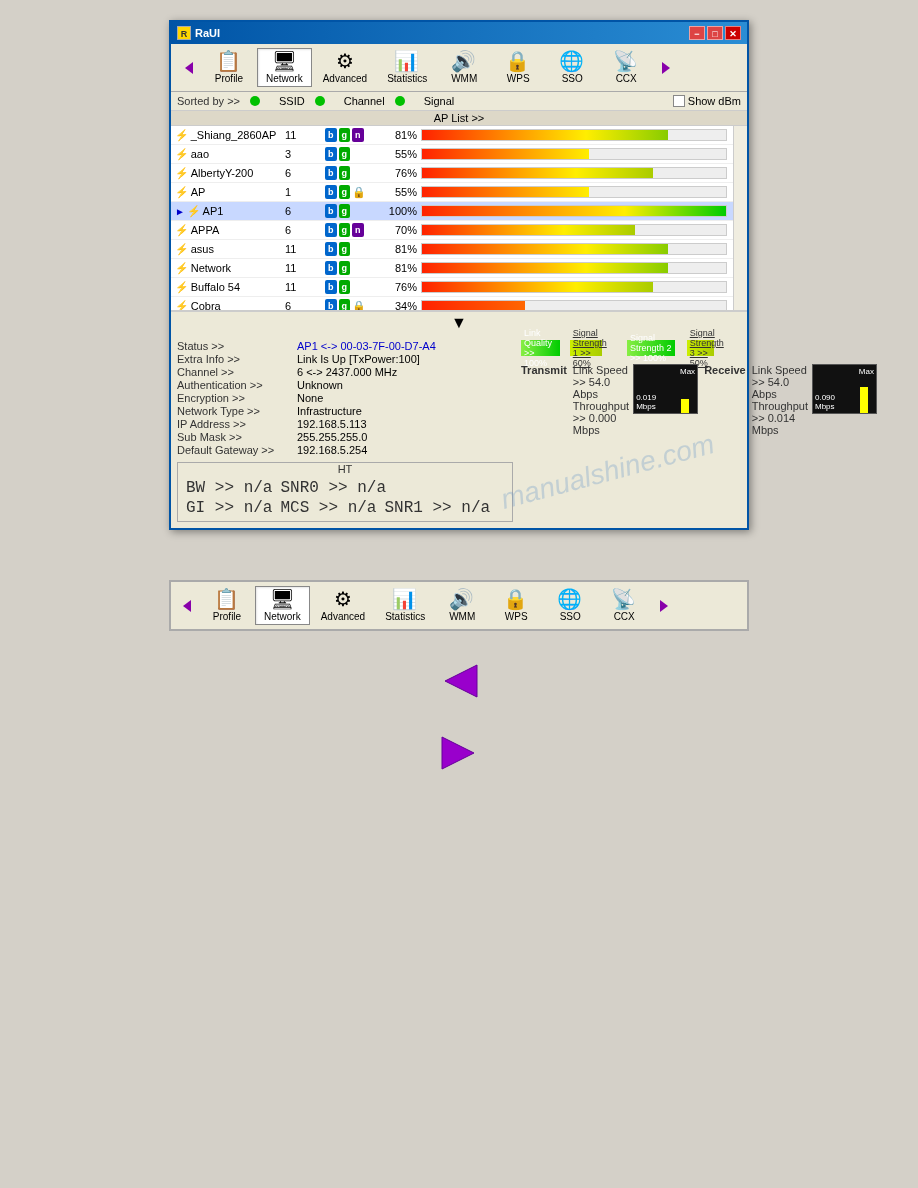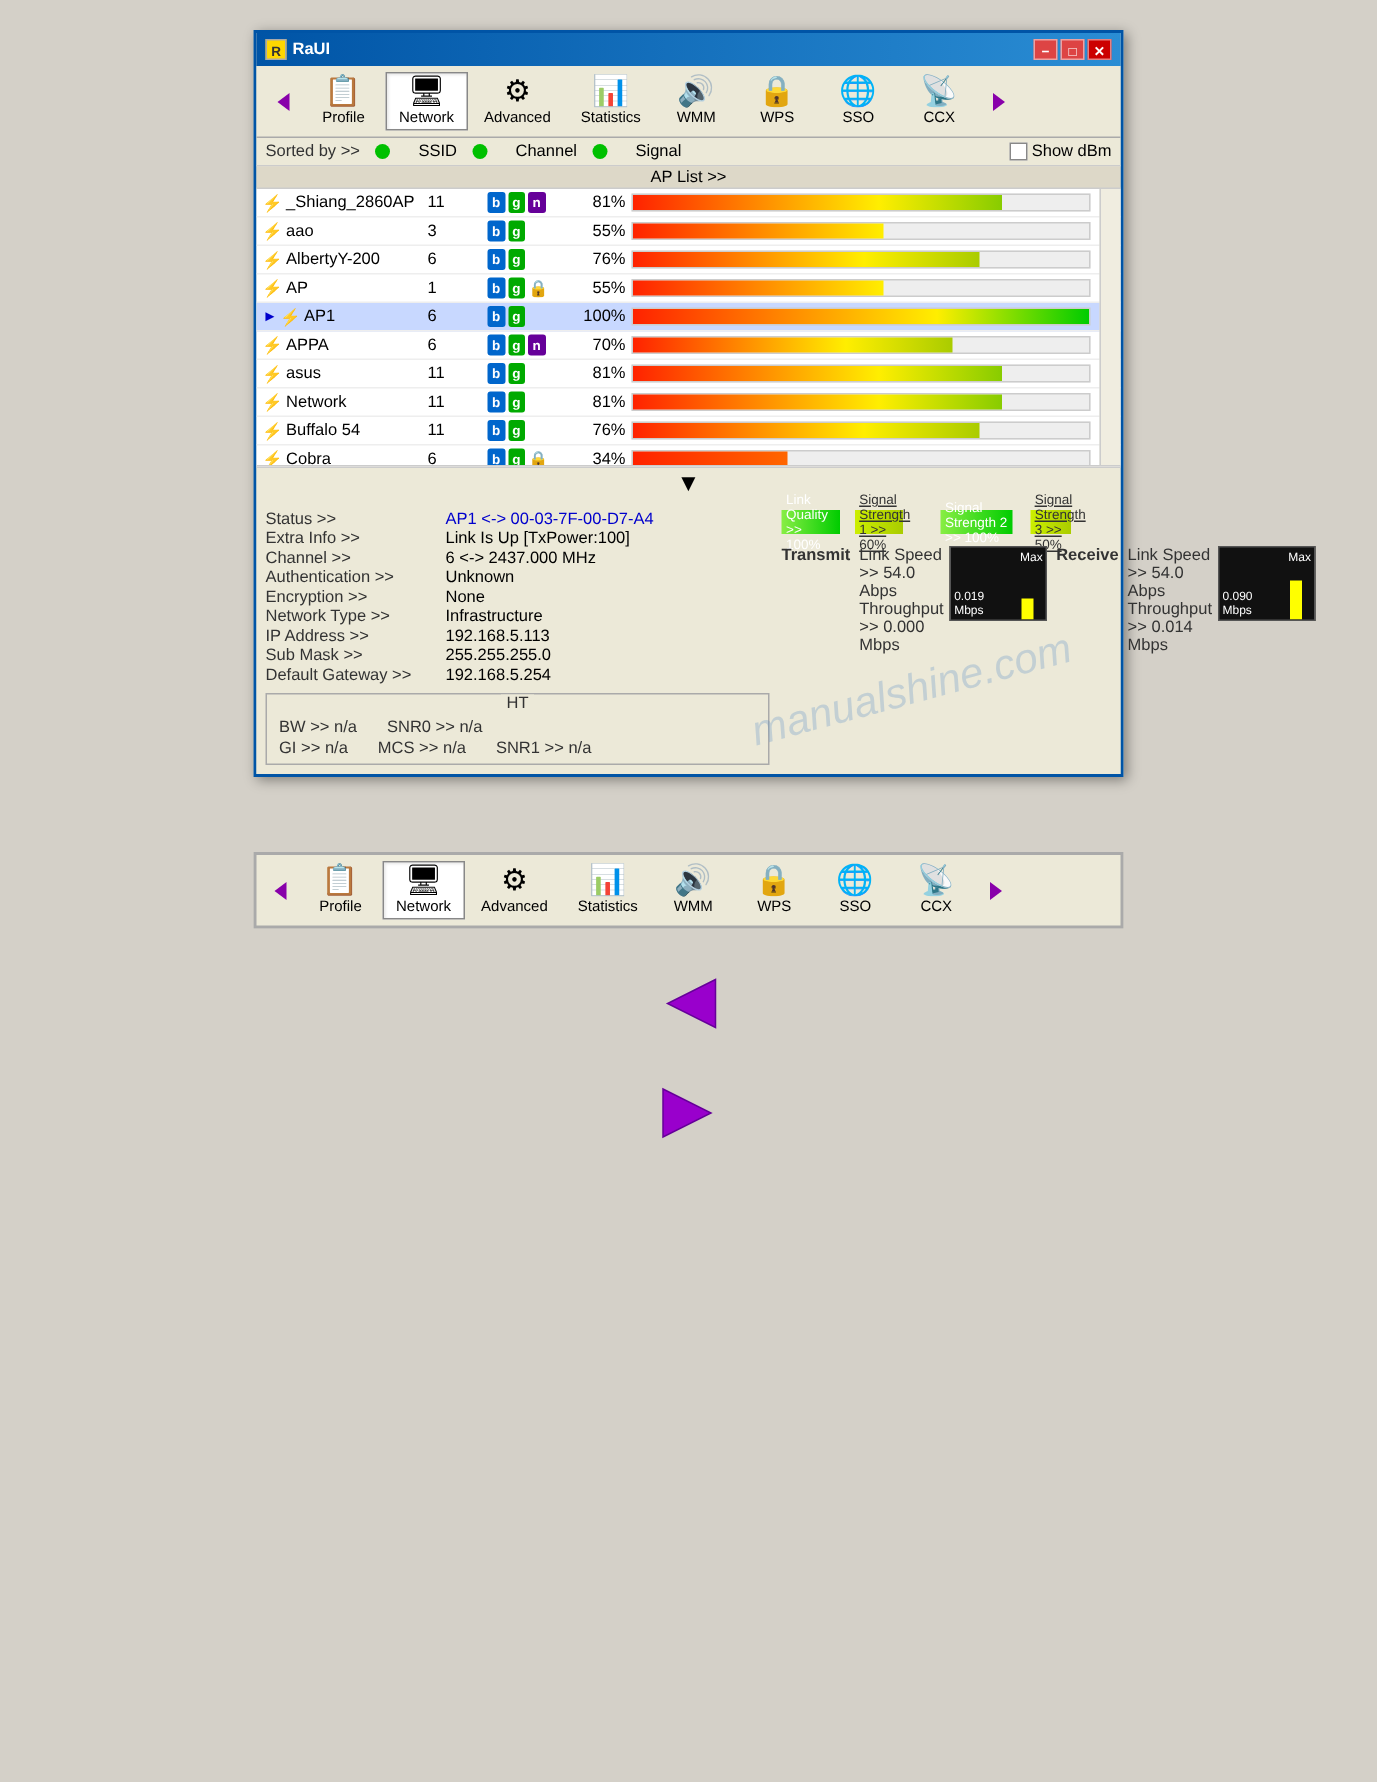--- a/index.html
+++ b/index.html
@@ -302,22 +302,23 @@
     .ht-title {
       background: #ece9d8;
       padding: 0 4px;
       margin: -4px auto 4px auto;
       text-align: center;
       width: fit-content;
       font-size: 11px;
     }
     .ht-row {
       display: flex;
-      gap: 20px;
-      font-size: 11px;
+      gap: 8px;
+      font-size: 16px;
+      font-family: Liberation Mono, monospace;
     }
     .ht-item { color: #333; }
 
     .info-right {
       width: 220px;
       font-size: 11px;
     }
     .quality-bars {
       display: flex;
       flex-direction: row;

